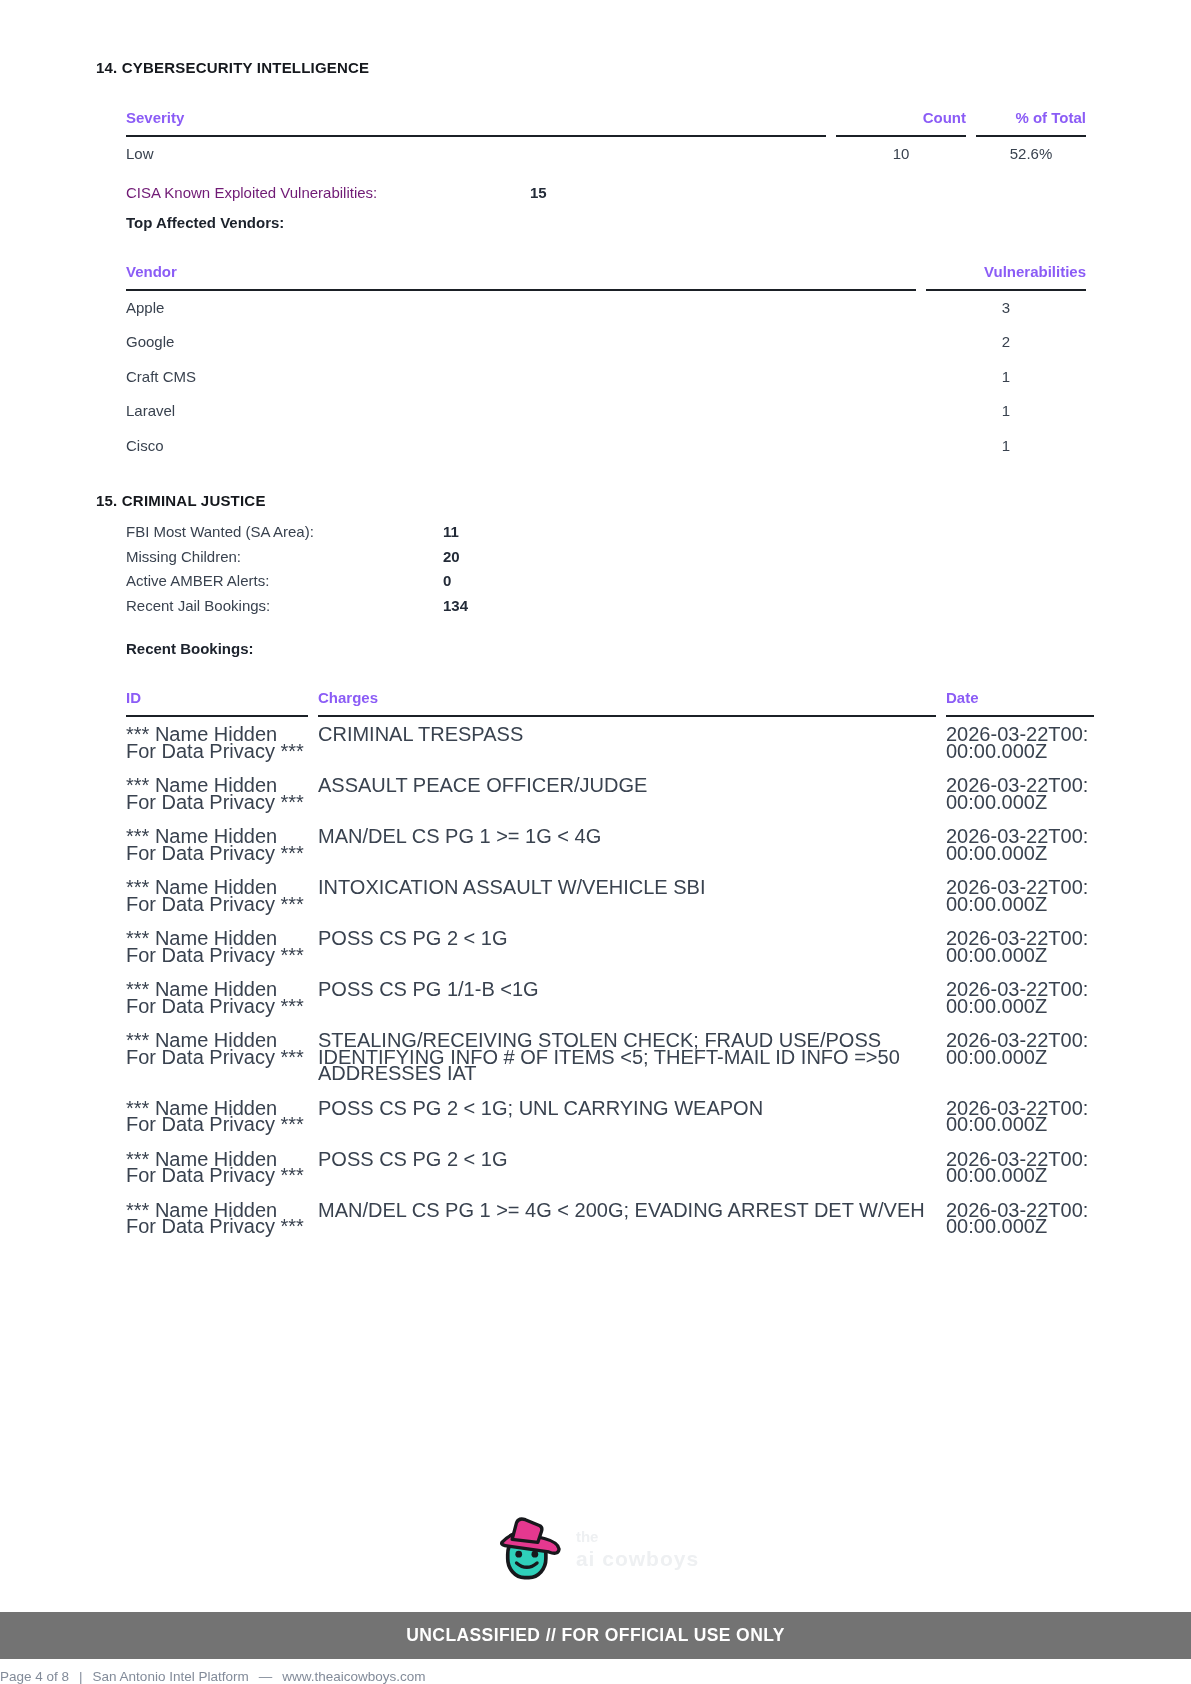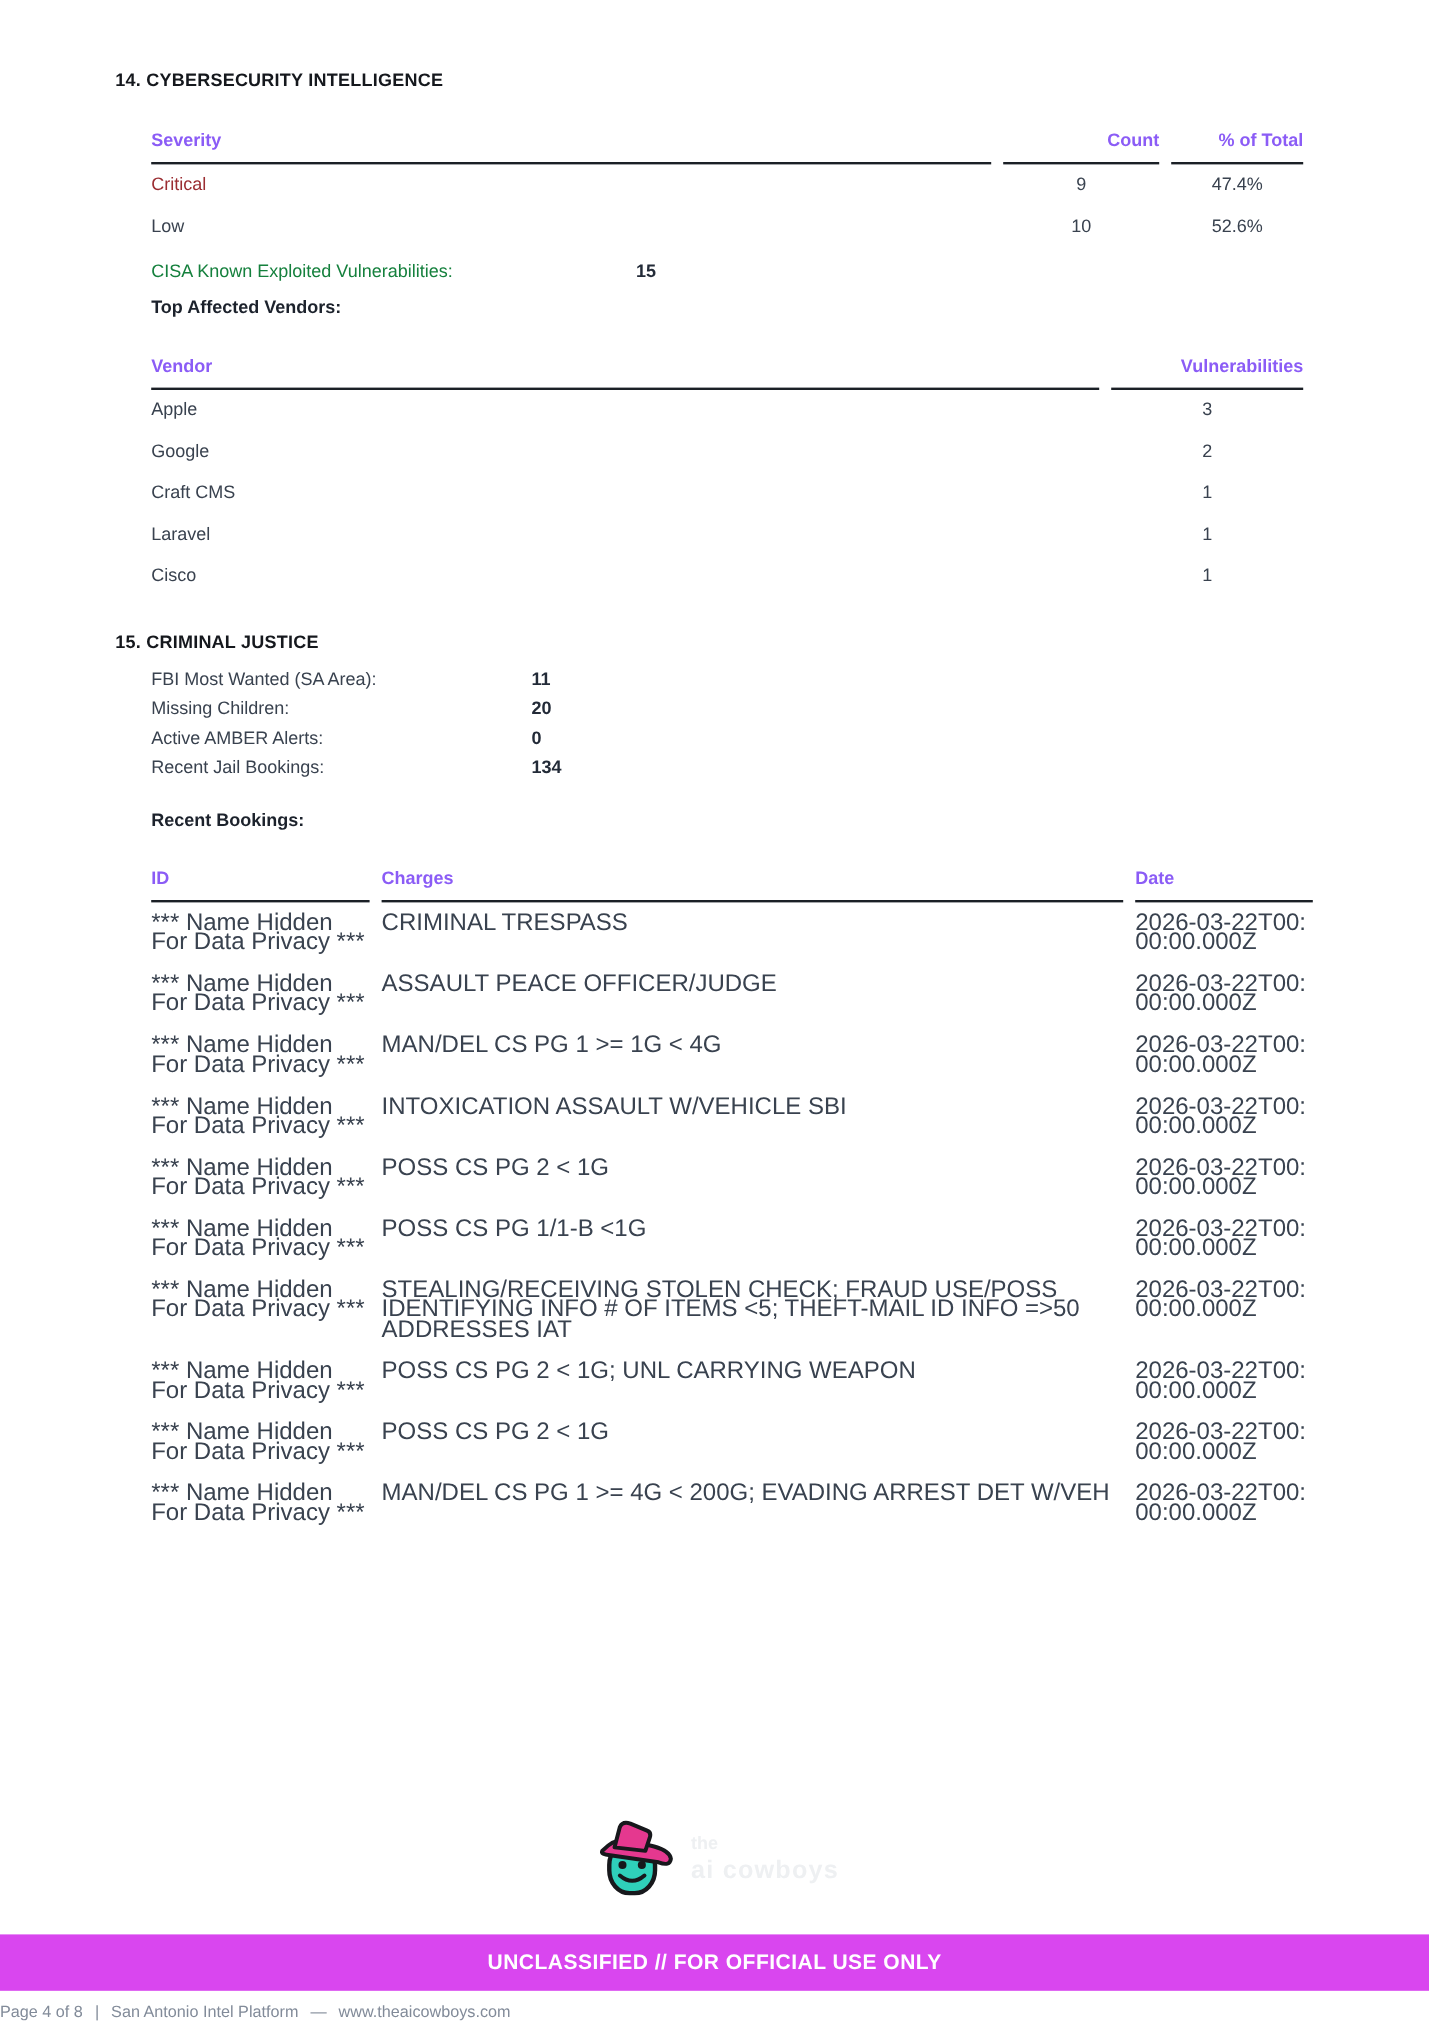--- a/index.html
+++ b/index.html
@@ -23,21 +23,21 @@
   }
   td{padding:9px 0;vertical-align:top;line-height:16.5px;}
   .num{text-align:center;}
   th.num{text-align:right;}
   .critical{color:#9b2d32;}
   .severity-table{width:980px;margin-top:21px;}
   .severity-table col.c1{width:700px;}
   .severity-table col.c2{width:130px;}
   .severity-table col.c3{width:110px;}
   .kv-line{margin:10px 0 0 126px;line-height:21px;}
-  .kv-line .kv-label{display:inline-block;width:404px;color:#15803d;}
+  .kv-line .kv-label{display:inline-block;width:404px;color:#701a75;}
   .kv-line .kv-value{font-weight:bold;color:#232b38;}
   .sub-heading{margin:9px 0 0 126px;font-weight:bold;color:#1c222c;font-size:15px;line-height:21px;}
   .vendor-table{width:980px;margin-top:20px;}
   .vendor-table col.c1{width:790px;}
   .vendor-table col.c2{width:160px;}
   .stats{margin:9px 0 0 126px;}
   .stat-row{line-height:24.5px;}
   .stat-label{display:inline-block;width:317px;color:#39424f;}
   .stat-value{font-weight:bold;color:#232b38;}
   .bookings-heading{margin-top:20px;}
@@ -56,21 +56,21 @@
   .ghost-text{margin-left:10px;margin-top:10px;color:#eef0f2;font-weight:bold;line-height:22px;}
   .ghost-text .g1{font-size:15px;display:block;}
   .ghost-text .g2{font-size:21px;display:block;letter-spacing:1px;}
   .footer-line{
     position:absolute;top:1669px;left:0;right:0;
     color:#828b99;font-size:13.5px;
   }
   .footer-line .sep{margin:0 10px;}
   .classification-banner{
     position:absolute;top:1612px;left:0;width:1191px;height:47px;
-    background:#d946ef;display:flex;align-items:center;justify-content:center;
+    background:#737373;display:flex;align-items:center;justify-content:center;
   }
   .classification-banner span{
     color:#ffffff;font-weight:bold;font-size:17.5px;letter-spacing:0.4px;
   }
 </style>
 </head>
 <body>
 
 <div class="content">
 
@@ -85,25 +85,20 @@
         </colgroup>
       <thead>
         <tr>
           <th>Severity</th>
           <th class="num">Count</th>
           <th class="num">% of Total</th>
         </tr>
       </thead>
       <tbody>
           <tr>
-            <td class="critical">Critical</td>
-            <td class="num">9</td>
-            <td class="num">47.4%</td>
-          </tr>
-          <tr>
             <td>Low</td>
             <td class="num">10</td>
             <td class="num">52.6%</td>
           </tr>
         </tbody>
     </table>
   </div>
 
   <div class="kv-line">
     <span class="kv-label">CISA Known Exploited Vulnerabilities:</span><span class="kv-value">15</span>

